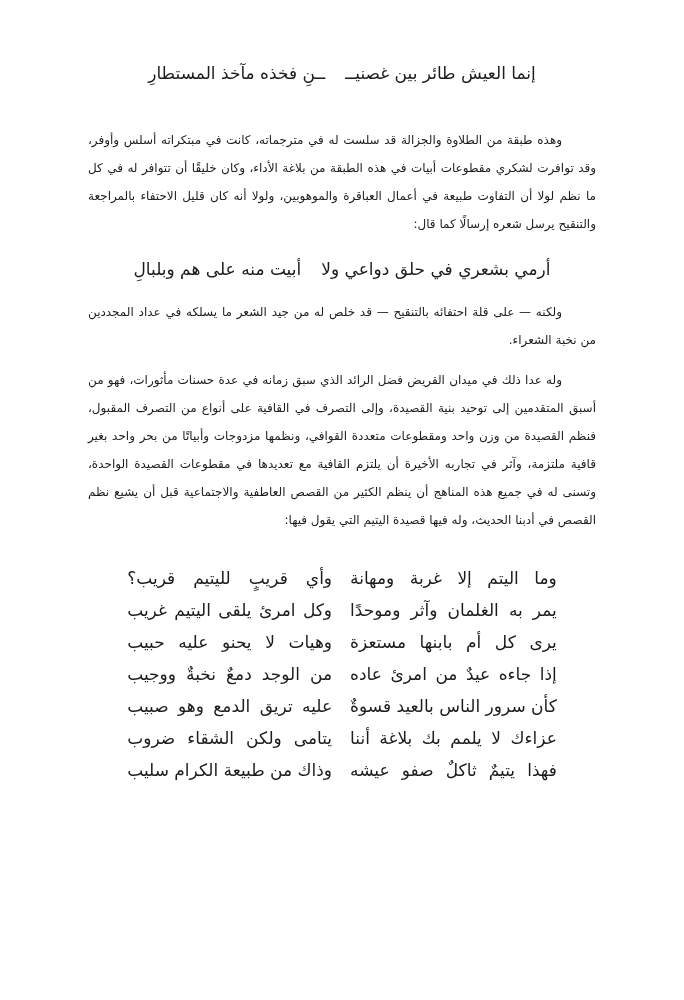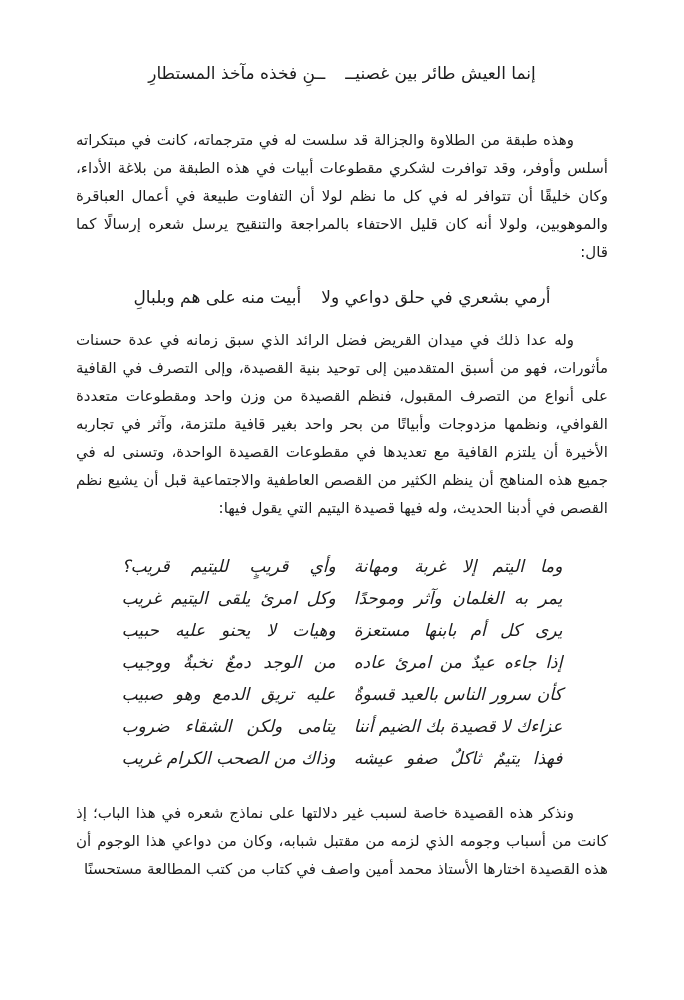--- a/index.html
+++ b/index.html
@@ -13,22 +13,22 @@
   .page {
     box-sizing: border-box;
     width: 684px;
     height: 1000px;
     padding: 58px 76px 0 76px;
     direction: rtl;
     color: #1c1c1c;
     font-family: "DejaVu Sans", sans-serif;
   }
   .para {
-    margin: 0;
-    font-size: 15px;
+    margin: 12px;
+    font-size: 12px;
     line-height: 28px;
     text-align: justify;
     text-indent: 34px;
   }
   
   .verse-table {
     display: table;
     margin: 0 auto;
     border-spacing: 20px 0;
     font-size: 17px;
@@ -42,21 +42,21 @@
     white-space: normal;
   }
   .opening-verse { margin-bottom: 38px; }
   .quoted-verse  { margin-top: 16px; margin-bottom: 14px; }
   .poem {
     display: table;
     margin: 28px auto 0 auto;
     border-spacing: 18px 1px;
     font-size: 17px;
   }
-  .poem .hemi { line-height: 31px; font-style: italic; }
+  .poem .hemi { line-height: 31px; }
   .closing-para { margin-top: 24px; }
 </style>
 </head>
 <body>
 
 <div class="page">
 
   <div class="verse-table opening-verse">
     <div class="verse-row">
       <span class="hemi">إنما العيش طائر بين غصنيــ</span>
@@ -66,20 +66,21 @@
 
   <p class="para">وهذه طبقة من الطلاوة والجزالة قد سلست له في مترجماته، كانت في مبتكراته أسلس وأوفر، وقد توافرت لشكري مقطوعات أبيات في هذه الطبقة من بلاغة الأداء، وكان خليقًا أن تتوافر له في كل ما نظم لولا أن التفاوت طبيعة في أعمال العباقرة والموهوبين، ولولا أنه كان قليل الاحتفاء بالمراجعة والتنقيح يرسل شعره إرسالًا كما قال:</p>
 
   <div class="verse-table quoted-verse">
     <div class="verse-row">
       <span class="hemi">أرمي بشعري في حلق دواعي ولا</span>
       <span class="hemi">أبيت منه على هم وبلبالِ</span>
     </div>
   </div>
 
+  <p class="para">ولكنه — على قلة احتفائه بالتنقيح — قد خلص له من جيد الشعر ما يسلكه في عداد المجددين من نخبة الشعراء.</p>
 
   <p class="para">وله عدا ذلك في ميدان القريض فضل الرائد الذي سبق زمانه في عدة حسنات مأثورات، فهو من أسبق المتقدمين إلى توحيد بنية القصيدة، وإلى التصرف في القافية على أنواع من التصرف المقبول، فنظم القصيدة من وزن واحد ومقطوعات متعددة القوافي، ونظمها مزدوجات وأبياتًا من بحر واحد بغير قافية ملتزمة، وآثر في تجاربه الأخيرة أن يلتزم القافية مع تعديدها في مقطوعات القصيدة الواحدة، وتسنى له في جميع هذه المناهج أن ينظم الكثير من القصص العاطفية والاجتماعية قبل أن يشيع نظم القصص في أدبنا الحديث، وله فيها قصيدة اليتيم التي يقول فيها:</p>
 
   <div class="poem">
     <div class="verse-row">
       <span class="hemi">وما اليتم إلا غربة ومهانة</span>
       <span class="hemi">وأي قريبٍ لليتيم قريب؟</span>
     </div>
     <div class="verse-row">
       <span class="hemi">يمر به الغلمان وآثر وموحدًا</span>
@@ -91,24 +92,23 @@
     </div>
     <div class="verse-row">
       <span class="hemi">إذا جاءه عيدٌ من امرئ عاده</span>
       <span class="hemi">من الوجد دمعٌ نخبةٌ ووجيب</span>
     </div>
     <div class="verse-row">
       <span class="hemi">كأن سرور الناس بالعيد قسوةٌ</span>
       <span class="hemi">عليه تريق الدمع وهو صبيب</span>
     </div>
     <div class="verse-row">
-      <span class="hemi">عزاءك لا قصيدة بك الضيم أننا</span>
+      <span class="hemi">عزاءك لا يلمم بك بلاغة أننا</span>
       <span class="hemi">يتامى ولكن الشقاء ضروب</span>
     </div>
     <div class="verse-row">
       <span class="hemi">فهذا يتيمٌ ثاكلٌ صفو عيشه</span>
-      <span class="hemi">وذاك من الصحب الكرام غريب</span>
+      <span class="hemi">وذاك من طبيعة الكرام سليب</span>
     </div>
   </div>
 
-  <p class="para closing-para">ونذكر هذه القصيدة خاصة لسبب غير دلالتها على نماذج شعره في هذا الباب؛ إذ كانت من أسباب وجومه الذي لزمه من مقتبل شبابه، وكان من دواعي هذا الوجوم أن هذه القصيدة اختارها الأستاذ محمد أمين واصف في كتاب من كتب المطالعة مستحسنًا</p>
 
 </div>
 
 </body></html>

